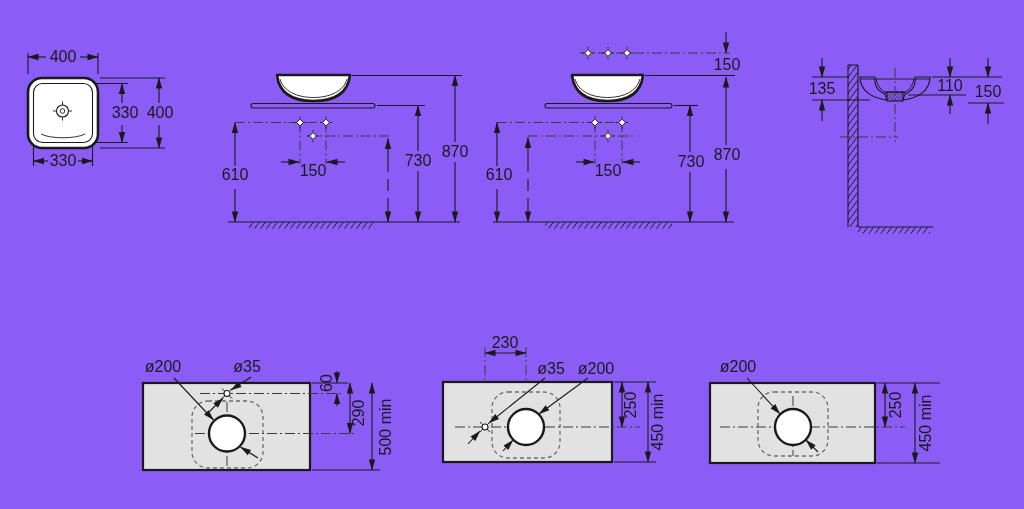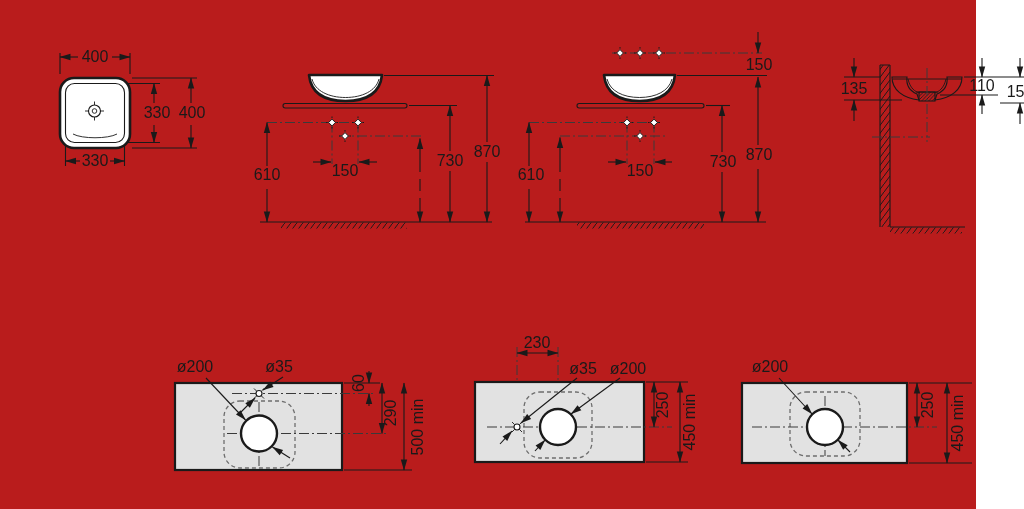--- a/index.html
+++ b/index.html
@@ -1,16 +1,16 @@
 <!DOCTYPE html>
 <html><head>
 <meta charset="utf-8">
 <style>
   html,body{margin:0;padding:0;background:#fff;}
-  .stage{width:944px;height:509px;background:#b91c1c;position:relative;padding-left:32px;}
+  .stage{width:1024px;height:509px;background:#8b5cf6;position:relative;}
   svg{display:block;}
   svg text{font-family:"Liberation Sans","DejaVu Sans",sans-serif;font-size:16px;fill:#1a1a1a;}
   .vt{text-anchor:middle;}
   .th{stroke:#1a1a1a;stroke-width:2.6;fill:#fff;stroke-linejoin:round;}
   .t1{stroke:#1a1a1a;stroke-width:1.1;fill:none;}
   .t0{stroke:#1a1a1a;stroke-width:0.9;fill:none;}
   .dim{stroke:#1a1a1a;stroke-width:1.1;fill:none;}
   .dd{stroke:#3a3a3a;stroke-width:1;fill:none;stroke-dasharray:10 3 2 3;}
   .db{stroke:#6e6e6e;stroke-width:1.3;fill:none;stroke-dasharray:4 3;}
   .ct{fill:#e2e2e2;stroke:#1a1a1a;stroke-width:2.2;}

